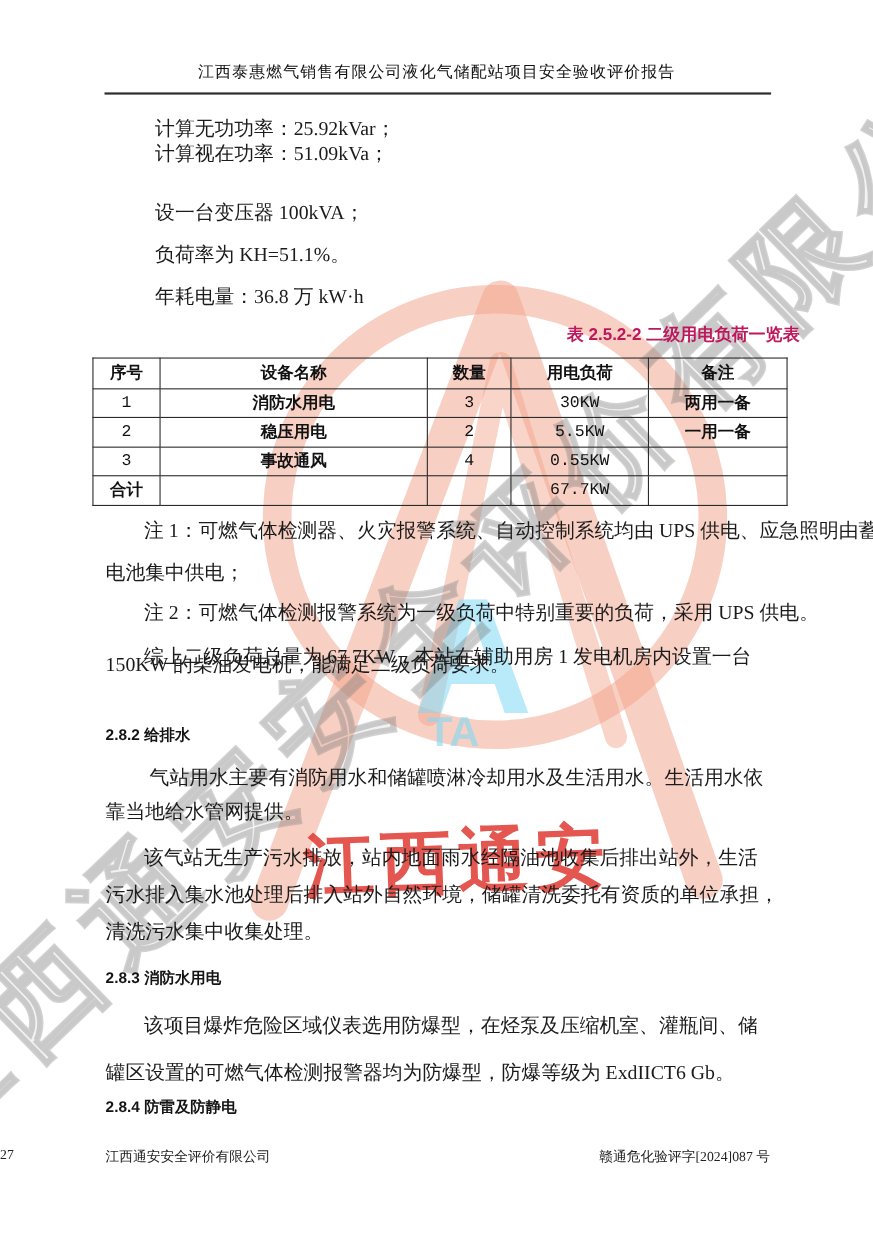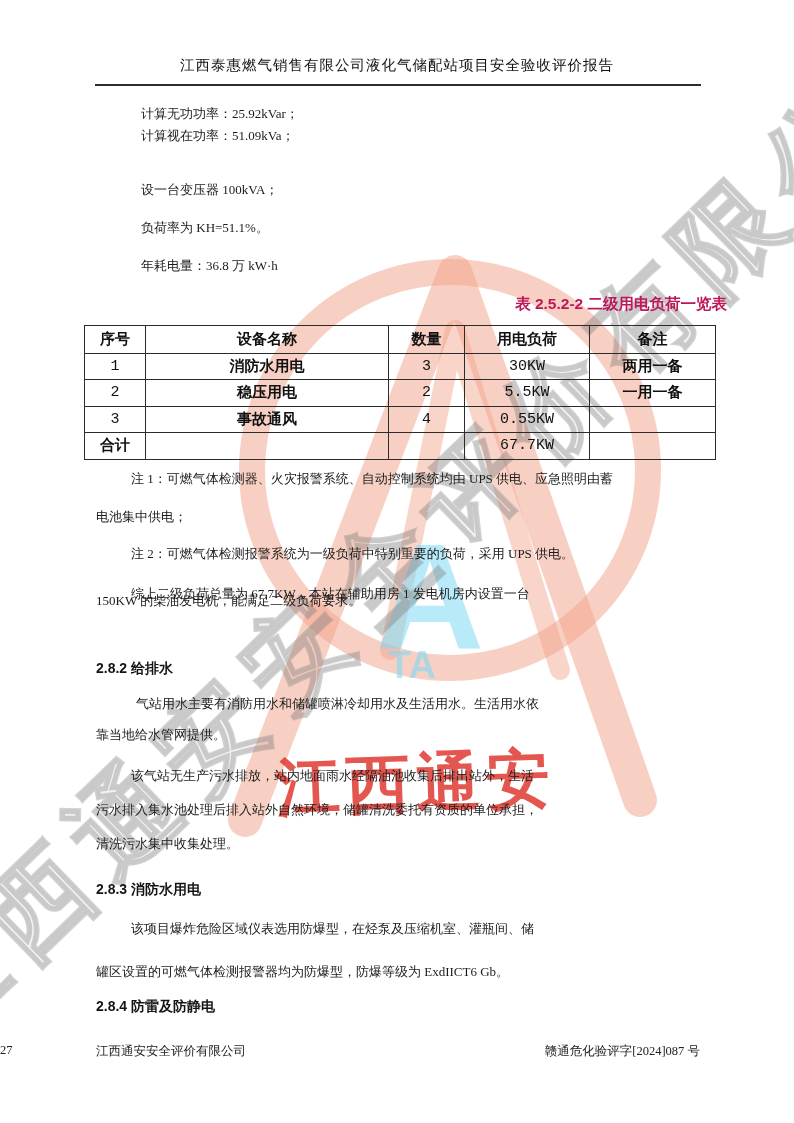--- a/index.html
+++ b/index.html
@@ -25,21 +25,21 @@
     color:#e03a32; opacity:0.85; transform:rotate(-2deg);
   }
   
   .content{position:absolute; inset:0; z-index:2;}
   .hdr{
     position:absolute; top:56px; left:0; width:794px; text-align:center;
     font-size:14.5px; letter-spacing:1px; color:#111; font-weight:500;
   }
   .hdr-rule{position:absolute; top:84px; left:95px; width:606px; height:0;
     border-top:2px solid #2d2d2d;}
-  .ln{position:absolute; font-size:13px; white-space:nowrap; color:#1b1b1b;}
+  .ln{position:absolute; font-size:18px; white-space:nowrap; color:#1b1b1b;}
   .ind{left:131px;} .ind2{left:141px;} .flush{left:96px;}
   .h2{
     position:absolute; left:96px; font-family:Liberation Sans, sans-serif;
     font-weight:bold; font-size:14px; color:#141414; white-space:nowrap;text-align:center;
   }
   .tbl-title{
     position:absolute; top:294px; left:97px; width:630px; text-align:right;
     font-family:"Liberation Sans", sans-serif; font-weight:bold; font-size:15.5px;
     color:#be185d; white-space:nowrap;
   }

